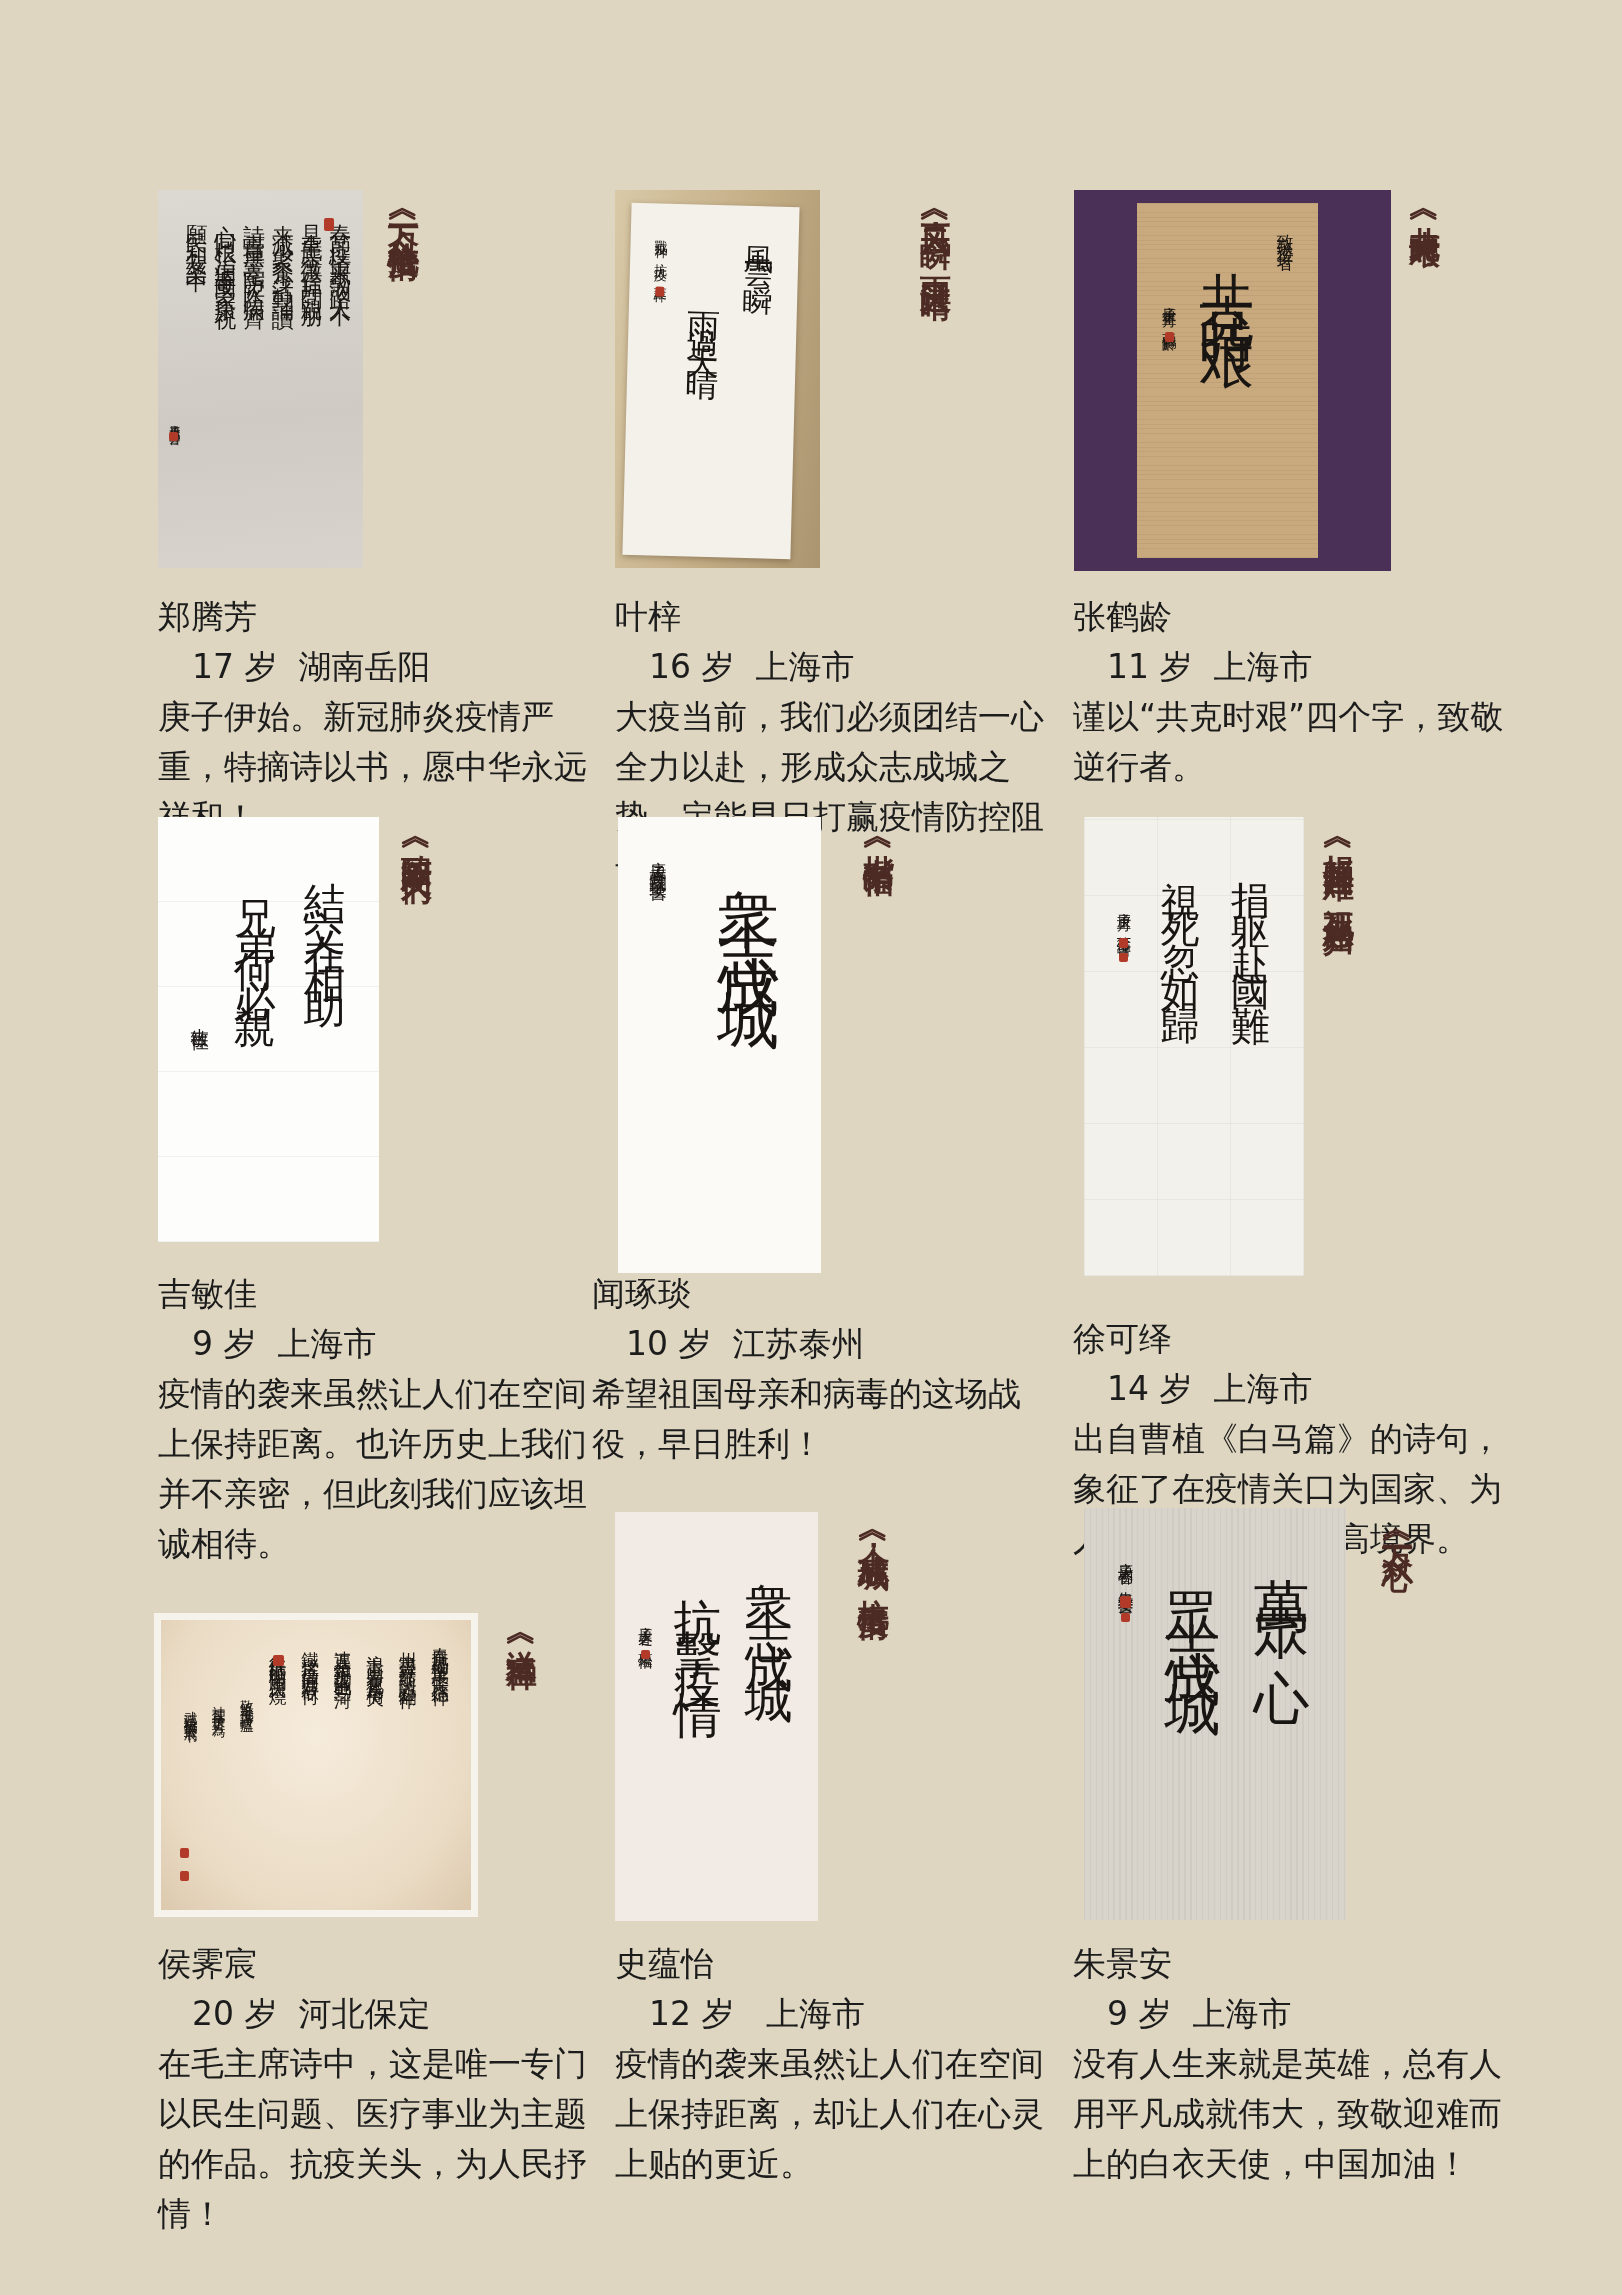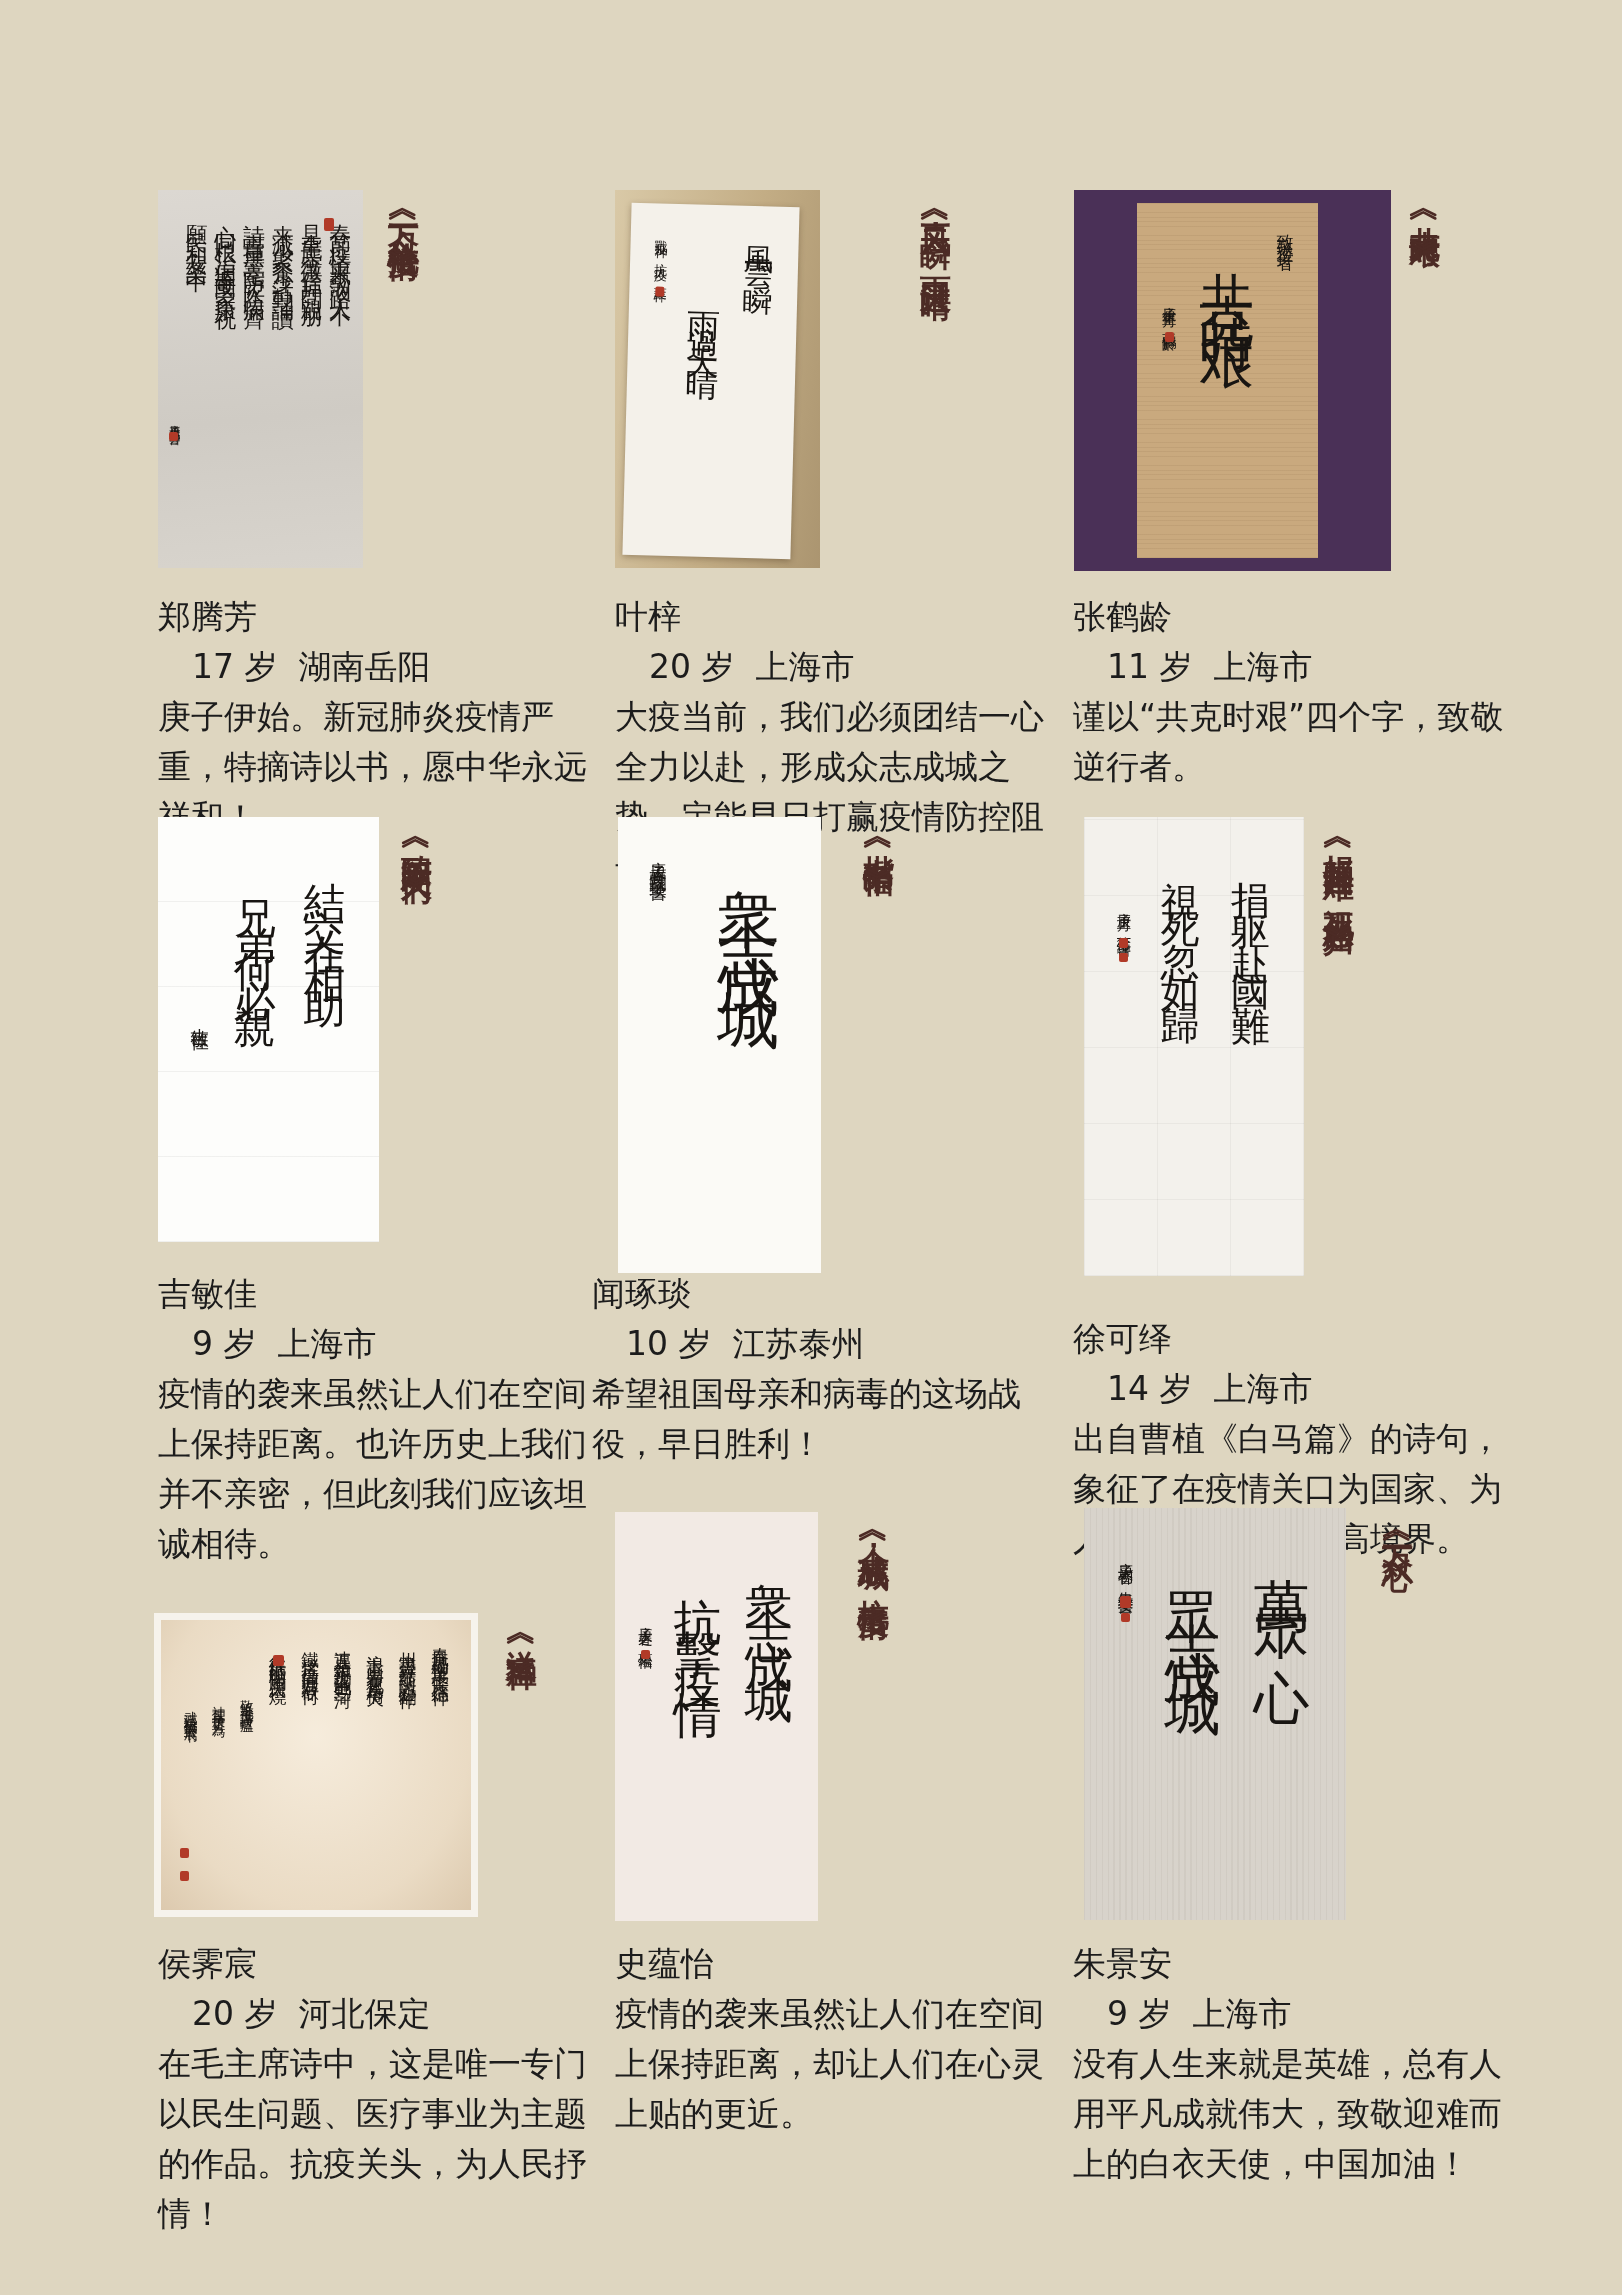--- a/index.html
+++ b/index.html
@@ -125,21 +125,21 @@
       <div class="ink">
         <div class="vcol big1" style="margin-top:6.5px">風雲一瞬</div>
         <div class="vcol big2" style="margin-top:72px">雨過天晴</div>
         <div class="vcol sig" style="margin-top:17px"><span>戰疫神　抗大疫　葉梓</span><span class="seal sq14"></span></div>
       </div>
     </div>
   </div>
   <div class="vtitle t2">《风云一瞬，雨过天晴》</div>
   <div class="caption p2">
     <div class="name">叶梓</div>
-    <div class="age">20 岁  上海市</div>
+    <div class="age">16 岁  上海市</div>
     <div class="desc">大疫当前，我们必须团结一心全力以赴，形成众志成城之势，定能早日打赢疫情防控阻击战。</div>
   </div>
 
   <div class="art a3">
     <div class="paper">
       <div class="ink">
         <div class="vcol small" style="margin-top:10.5px">致敬逆行者</div>
         <div class="vcol big" style="margin-top:18.3px">共克時艰</div>
         <div class="vcol sig" style="margin-top:85px"><span>庚子年正月　張鶴齡</span><span class="seal sq14"></span></div>
       </div>
@@ -221,20 +221,21 @@
   <div class="art a8">
     <div class="ink">
       <div class="vcol big" style="margin-top:22px">衆志成城</div>
       <div class="vcol big" style="margin-top:37px">抗擊疫情</div>
       <div class="vcol sig" style="margin-top:92px"><span>庚子之春　史蘊怡</span><span class="seal sq14"></span></div>
     </div>
   </div>
   <div class="vtitle t8">《众志成城，抗击疫情》</div>
   <div class="caption p8">
     <div class="name">史蕴怡</div>
+    <div class="age">12 岁   上海市</div>
     <div class="desc">疫情的袭来虽然让人们在空间上保持距离，却让人们在心灵上贴的更近。</div>
   </div>
 
   <div class="art a9">
     <div class="ink">
       <div class="vcol big" style="margin-top:15.7px">萬眾一心</div>
       <div class="vcol big" style="margin-top:30px">眾志成城</div>
       <div class="vcol sig" style="margin-top:33px"><span>庚子初春　朱景安書</span><span class="seal sq18"></span><span class="seal sq14"></span></div>
     </div>
   </div>

